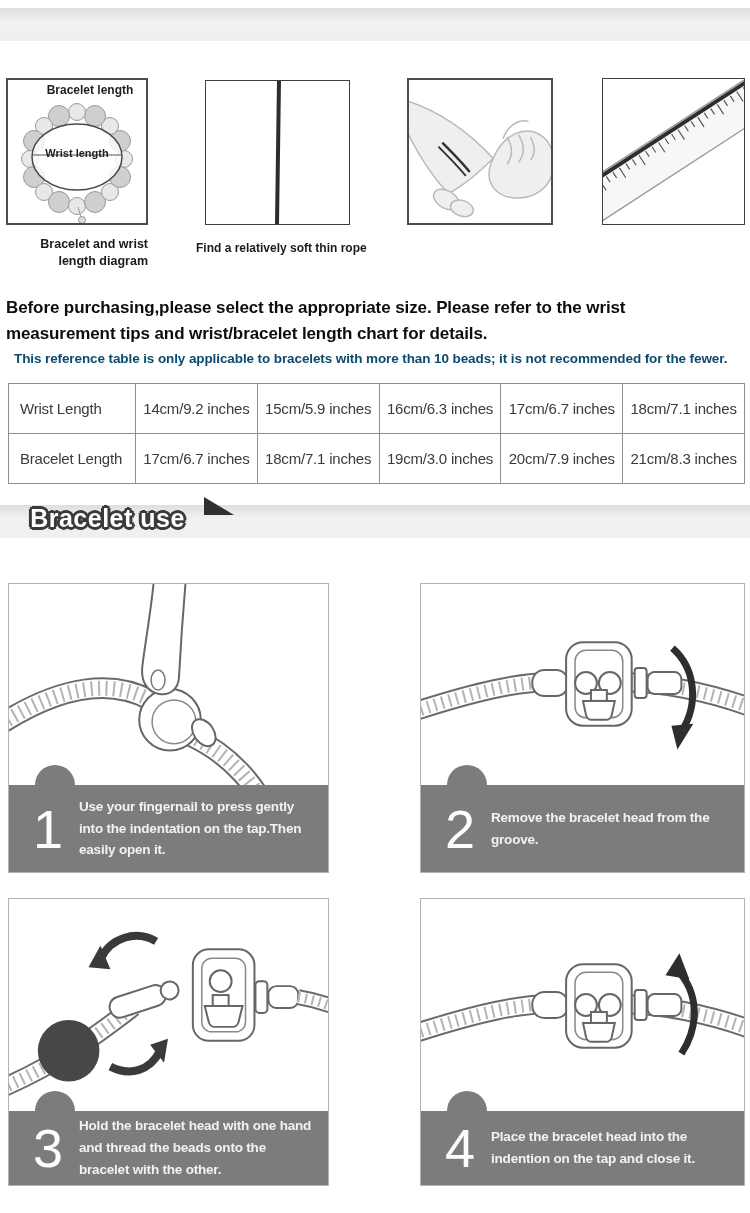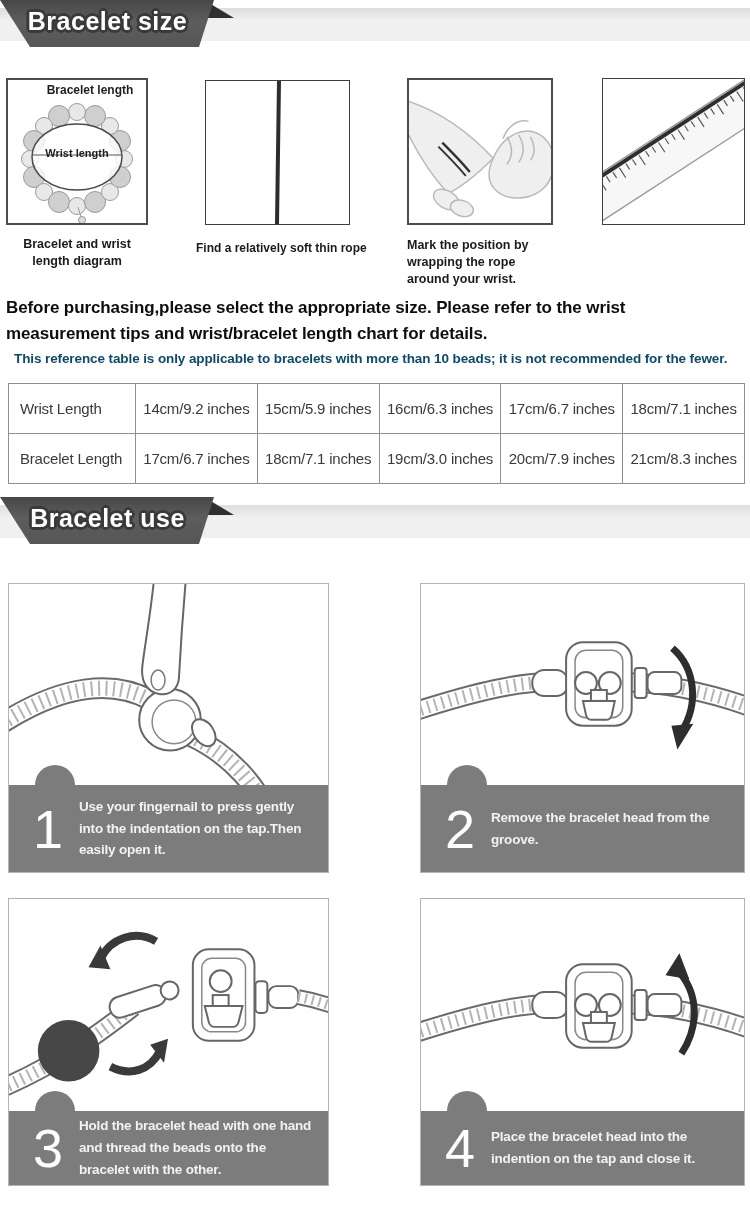--- a/index.html
+++ b/index.html
@@ -14,21 +14,21 @@
       color:#fff;font-size:25px;font-weight:700;letter-spacing:.5px;
       text-shadow:-2px -2px 0 #3a3a3a,2px -2px 0 #3a3a3a,-2px 2px 0 #3a3a3a,
                   2px 2px 0 #3a3a3a,0 3px 0 #3a3a3a,0 -3px 0 #3a3a3a,
                   3px 0 0 #3a3a3a,-3px 0 0 #3a3a3a;}
   
   .ibox{position:absolute;background:#fff;border:2px solid #4c4c4c;box-sizing:border-box;}
   .ibox.thin{border-width:1px;border-color:#3f3f3f;}
   .ibox svg{display:block;}
   .inlabel{position:absolute;font-weight:700;color:#1e1e1e;}
   .cap{position:absolute;font-weight:700;color:#1b1b1b;font-size:12.5px;line-height:1.35;}
-  .cap.center{text-align:center;}
+  .cap.center{text-align:right;}
   
   .lead{position:absolute;left:6px;top:295px;width:726px;font-weight:700;
         font-size:17px;line-height:1.5;color:#0d0d0d;letter-spacing:-0.1px;}
   .rednote{position:absolute;left:14px;top:351px;width:732px;font-weight:700;
         font-size:13.5px;color:#0c4a6e;letter-spacing:-0.1px;}
   
   table.size{position:absolute;left:8px;top:383px;width:737px;height:101px;
         border-collapse:collapse;table-layout:fixed;}
   table.size td{border:1px solid #8f8f8f;font-size:15px;color:#3a3a3a;
         text-align:center;letter-spacing:-0.2px;}
@@ -45,34 +45,20 @@
   .steptext{position:relative;color:#f2f2f2;font-weight:700;font-size:13.5px;
         line-height:1.62;letter-spacing:-0.2px;padding-right:12px;}
   .ln{stroke:#666;stroke-width:2;fill:#fff;}
 </style>
 </head>
 <body>
 
 <div class="page">
 
   <div class="strip" style="top:8px"></div>
-  <div class="ribbon" style="top:0">
-    <svg width="240" height="48" viewBox="0 0 240 48">
-      <polygon points="204,0 234,18 204,18" fill="#2f2f2f"></polygon>
-      <defs>
-          <linearGradient id="rg" x1="0" y1="0" x2="0" y2="1">
-        <stop offset="0" stop-color="#474747"></stop>
-            <stop offset="0.45" stop-color="#5d5d5d"></stop>
-            <stop offset="1" stop-color="#565656"></stop>
-      </linearGradient>
-        </defs>
-      <polygon points="0,0 214,0 199,47 30,47" fill="url(#rg)"></polygon>
-    </svg>
-    <span class="rlabel">Bracelet size</span>
-  </div>
 
   <div class="ibox" style="left:6px;top:78px;width:142px;height:147px">
     <svg width="138" height="143" viewBox="0 0 138 143">
       <g stroke="#9a9a9a" stroke-width="1">
         <circle cx="116" cy="79" r="8.5" fill="#e8e8e8"></circle>
           <circle cx="112" cy="61" r="10.5" fill="#cfcfcf"></circle>
         <circle cx="102" cy="46" r="8.5" fill="#e8e8e8"></circle>
           <circle cx="87" cy="36" r="10.5" fill="#cfcfcf"></circle>
         <circle cx="69" cy="32" r="8.5" fill="#e8e8e8"></circle>
           <circle cx="51" cy="36" r="10.5" fill="#cfcfcf"></circle>
@@ -120,21 +106,20 @@
       <g transform="rotate(-33 72 73)">
         <rect x="-42" y="52" width="232" height="42" fill="#f7f7f7" stroke="#9a9a9a" stroke-width="1.5"></rect>
         <line x1="-42" y1="55" x2="190" y2="55" stroke="#2e2e2e" stroke-width="4"></line>
         <path d="M-32,58 v12 M-24,58 v7 M-16,58 v7 M-8,58 v12 M0,58 v7 M8,58 v7 M16,58 v12 M24,58 v7 M32,58 v7 M40,58 v12 M48,58 v7 M56,58 v7 M64,58 v12 M72,58 v7 M80,58 v7 M88,58 v12 M96,58 v7 M104,58 v7 M112,58 v12 M120,58 v7 M128,58 v7 M136,58 v12 M144,58 v7 M152,58 v7 M160,58 v12 M168,58 v7" stroke="#555" stroke-width="1.2" fill="none"></path>
       </g>
     </svg>
   </div>
 
   <div class="cap center" style="left:6px;top:236px;width:142px">Bracelet and wrist length diagram</div>
   <div class="cap center" style="left:196px;top:240px;width:163px;white-space:nowrap;font-size:12px">Find a relatively soft thin rope</div>
-  <div class="cap" style="left:407px;top:237px;width:152px">Mark the position by wrapping the rope around your wrist.</div>
 
   <div class="lead">Before purchasing,please select the appropriate size. Please refer to the wrist measurement tips and wrist/bracelet length chart for details.</div>
   <div class="rednote">This reference table is only applicable to bracelets with more than 10 beads; it is not recommended for the fewer.</div>
 
   <table class="size">
     <tbody>
         <tr>
       <td class="rowhead">Wrist Length</td>
       <td>14cm/9.2 inches</td>
       <td>15cm/5.9 inches</td>

